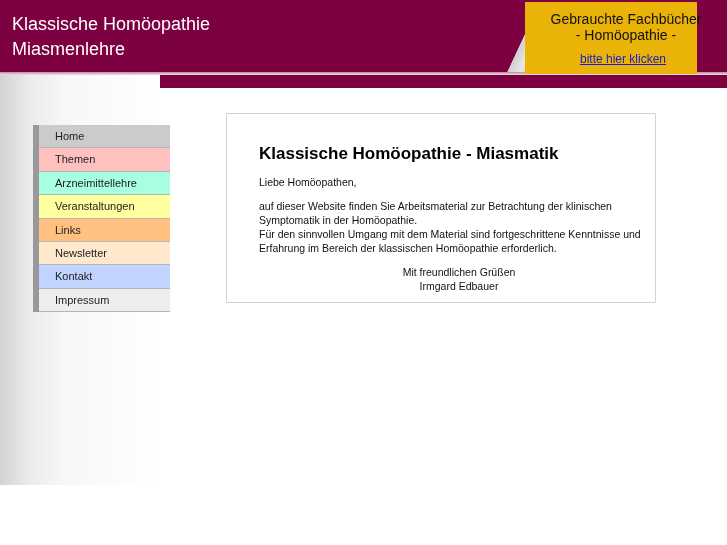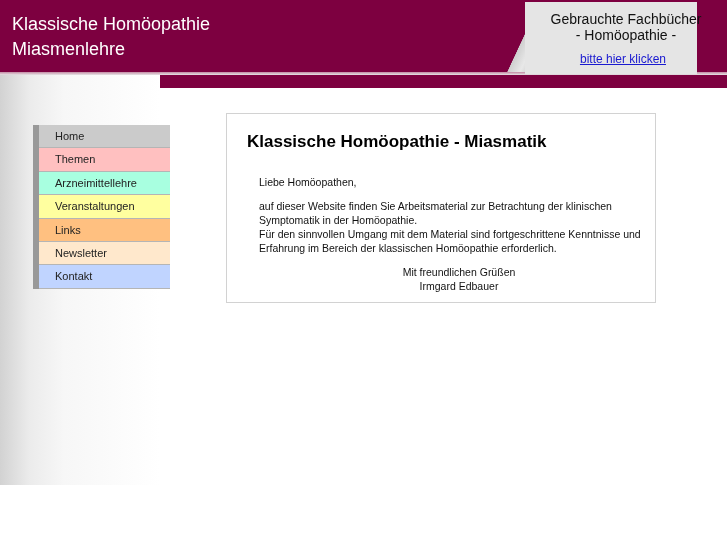--- a/index.html
+++ b/index.html
@@ -21,21 +21,21 @@
       position: absolute; left: 12px; top: 12px;
       color: #ffffff; font-size: 18px; line-height: 25px;
     }
     .site-title div { white-space: nowrap; }
     .stone {
       position: absolute; left: 505px; top: 0; width: 30px; height: 74px;
       background: linear-gradient(115deg, transparent 55%, #cfcfcf 56%, #e8e8e8 75%, #bdbdbd 100%);
     }
     .promo {
       position: absolute; left: 525px; top: 2px; width: 172px; height: 72px;
-      background: #e5e5e5;
+      background: #eab308;
       text-align: center;
     }
     .promo-line1 { position: absolute; left: 0; width: 202px; top: 9px; font-size: 14px; color: #111; }
     .promo-line2 { position: absolute; left: 0; width: 202px; top: 25px; font-size: 14px; color: #111; }
     .promo-link {
       position: absolute; right: 31px; top: 50px;
       font-size: 12px; color: #1a1ad0; text-decoration: underline; cursor: pointer;
     }
     .bg-gradient {
       position: absolute; left: 0; top: 75px; width: 160px; height: 410px;
@@ -50,21 +50,21 @@
       display: block; height: 23px; line-height: 22px;
       padding-left: 16px; font-size: 11px; color: #222;
       border-bottom: 1px solid #b5b5b5; box-sizing: border-box;
       cursor: pointer; white-space: nowrap; height: 23.4px;
     }
     .content {
       position: absolute; left: 226px; top: 113px; width: 430px; height: 190px;
       background: #ffffff; border: 1px solid #d2d2d2; box-sizing: border-box;
     }
     .content h1 {
-      position: absolute; left: 20px; top: 18px; margin: 0;
+      position: absolute; left: 20px; top: 18px; margin: 12px;
       font-size: 17px; font-weight: bold; color: #000; white-space: nowrap;
     }
     .content p {
       position: absolute; left: 16px; margin: 16px;
       font-size: 10.5px; line-height: 14px; color: #111; width: 400px;
     }
     .p1 { top: 45px; }
     .p2 { top: 69px; }
     .p3 { top: 135px; text-align: center; }
   </style>
@@ -89,20 +89,21 @@
 <div class="bg-gradient"></div>
 
 <nav class="menu">
   <a class="menu-item" style="background:#cbcbcb">Home</a>
   <a class="menu-item" style="background:#ffc0c0">Themen</a>
   <a class="menu-item" style="background:#a8ffe0">Arzneimittellehre</a>
   <a class="menu-item" style="background:#ffff9f">Veranstaltungen</a>
   <a class="menu-item" style="background:#ffc080">Links</a>
   <a class="menu-item" style="background:#ffe8cc">Newsletter</a>
   <a class="menu-item" style="background:#c0d4ff">Kontakt</a>
+  <a class="menu-item" style="background:#eeeeee">Impressum</a>
 </nav>
 
 <div class="content">
   <h1>Klassische Homöopathie - Miasmatik</h1>
   <p class="p1">Liebe Homöopathen,</p>
   <p class="p2">
     <span>auf dieser Website finden Sie Arbeitsmaterial zur Betrachtung der klinischen</span><br>
     <span>Symptomatik in der Homöopathie.</span><br>
     <span>Für den sinnvollen Umgang mit dem Material sind fortgeschrittene Kenntnisse und</span><br>
     <span>Erfahrung im Bereich der klassischen Homöopathie erforderlich.</span>

